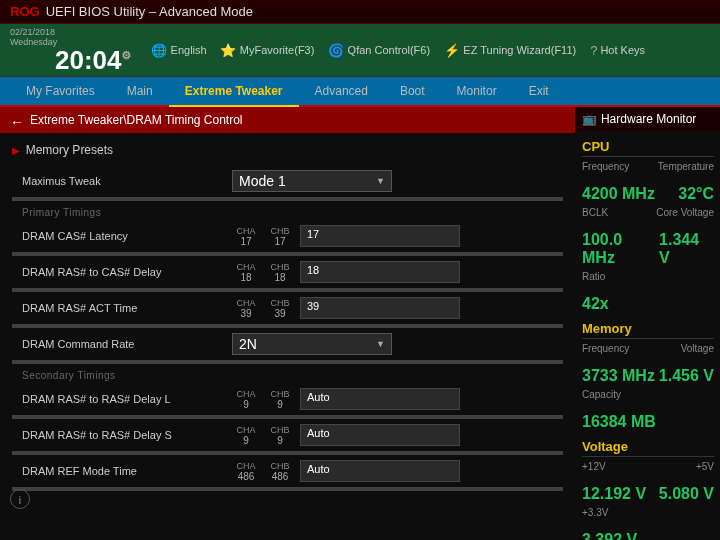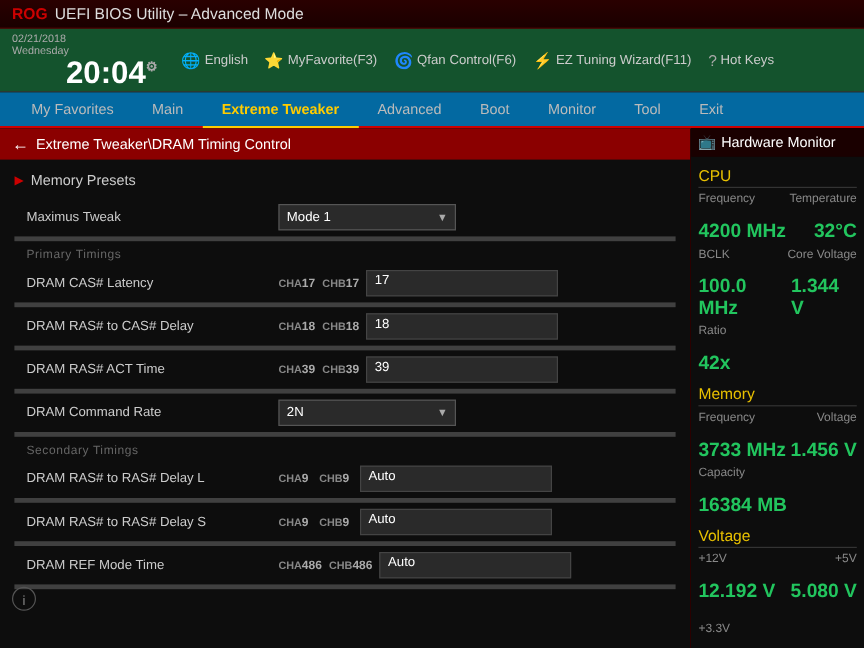--- a/index.html
+++ b/index.html
@@ -148,27 +148,26 @@
     }
     .setting-label {
       color: #ccc;
       font-size: 11px;
       flex: 0 0 220px;
       padding-left: 10px;
     }
 
     .cha-chb {
       display: flex;
-      flex-direction: row;
+      flex-direction: column;
       align-items: center;
       margin-right: 6px;
       font-size: 9px;
       color: #888;
       min-width: 28px;
-      font-weight: bold;
     }
     .cha-chb .label { color: #888; font-size: 9px; }
     .cha-chb .val { color: #aaa; font-size: 10px; }
 
     .setting-control {
       flex: 1;
       display: flex;
       align-items: center;
       gap: 4px;
     }
@@ -181,22 +180,22 @@
       font-size: 11px;
       width: 160px;
       height: 22px;
     }
 
     .dropdown-control {
       background: #2a2a2a;
       border: 1px solid #555;
       color: #fff;
       padding: 2px 24px 2px 6px;
-      font-size: 11px;
-      width: 148px;
+      font-size: 14px;
+      width: 160px;
       height: 22px;
       position: relative;
       display: flex;
       align-items: center;
       cursor: pointer;
       text-align: center;
     }
     .dropdown-control::after {
       content: '▼';
       position: absolute;
@@ -230,21 +229,21 @@
       margin: -6px -6px 6px -6px;
       display: flex;
       align-items: center;
       gap: 4px;
     }
     .hw-monitor-title .monitor-icon { color: #888; }
 
     .hw-section-title {
       color: #e8c000;
       font-size: 13px;
-      font-weight: normal;
+      font-weight: bold;
       margin: 8px 0 4px;
       padding-bottom: 2px;
       border-bottom: 1px solid #333;
     }
 
     .hw-row {
       display: flex;
       justify-content: space-between;
       margin-bottom: 3px;
     }
@@ -309,21 +308,20 @@
   </div>
 </div>
 
 <div class="nav-tabs">
   <div class="nav-tab">My Favorites</div>
   <div class="nav-tab">Main</div>
   <div class="nav-tab active">Extreme Tweaker</div>
   <div class="nav-tab">Advanced</div>
   <div class="nav-tab">Boot</div>
   <div class="nav-tab">Monitor</div>
-  <div class="nav-tab">Tool</div>
   <div class="nav-tab">Exit</div>
 </div>
 
 <div class="main-layout">
 
   <div class="content-pane">
 
     <div class="breadcrumb">
       <span class="breadcrumb-arrow">←</span>
       <span>Extreme Tweaker\DRAM Timing Control</span>
@@ -522,21 +520,21 @@
     <div class="hw-section-title">Voltage</div>
 
     <div class="hw-row">
       <span class="hw-label">+12V</span>
       <span class="hw-label">+5V</span>
     </div>
     <div class="hw-row">
       <span class="hw-main-value">12.192 V</span>
       <span class="hw-main-value">5.080 V</span>
     </div>
-    <div class="hw-row" style="margin-top:16px">
+    <div class="hw-row" style="margin-top:4px">
       <span class="hw-label">+3.3V</span>
     </div>
     <div class="hw-row">
       <span class="hw-main-value">3.392 V</span>
     </div>
   </div>
 
 </div>
 
 </body></html>

